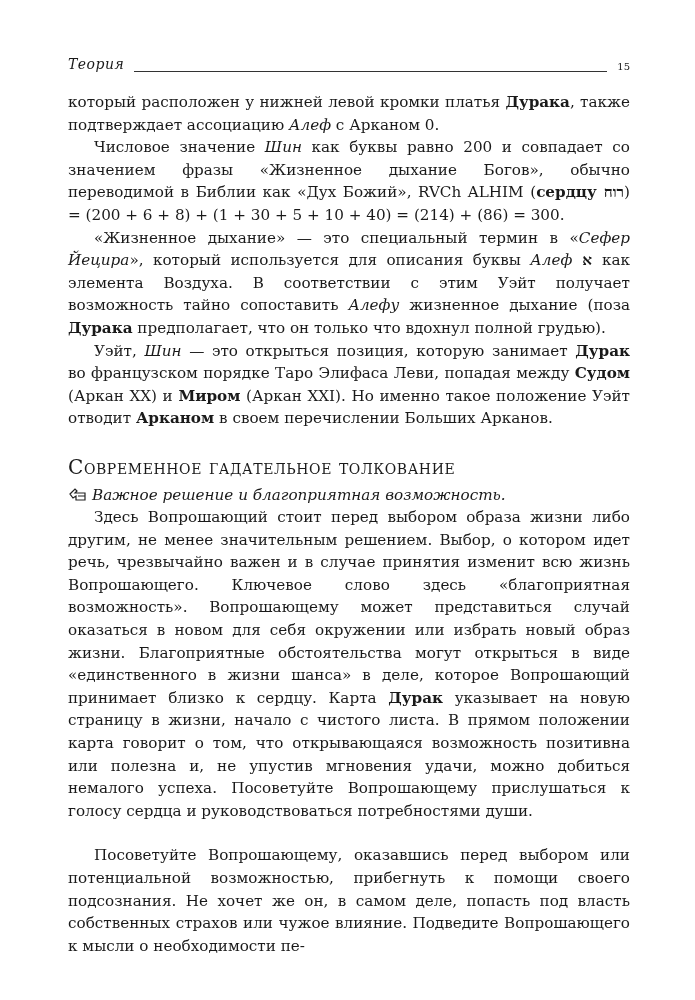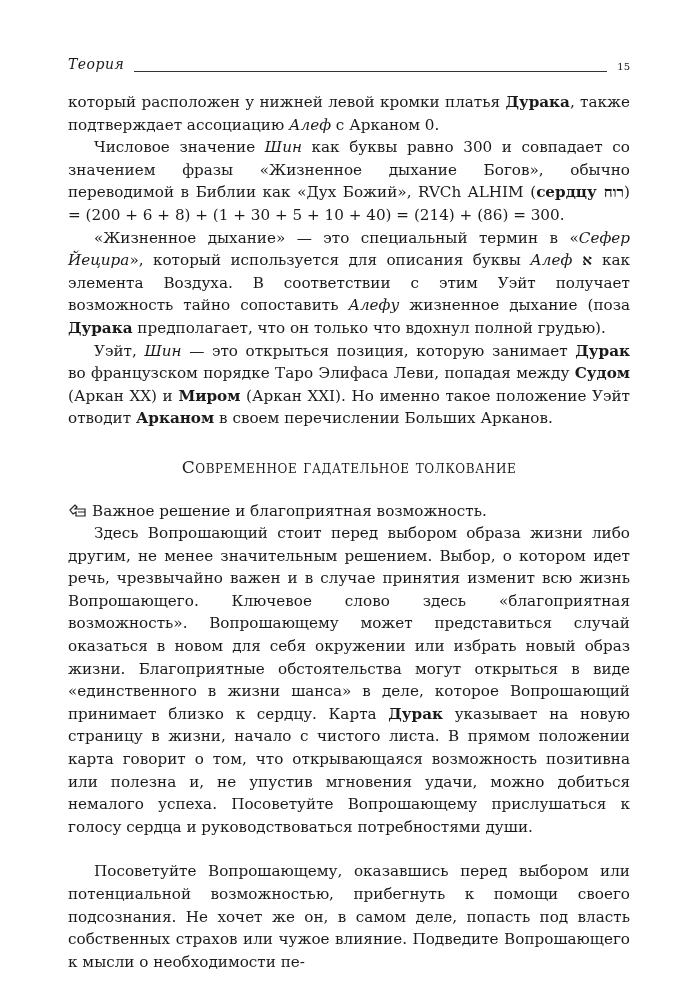--- a/index.html
+++ b/index.html
@@ -10,39 +10,39 @@
   .header .title { font-style: italic; font-size: 14px; letter-spacing: 0.5px; }
   .header .rule { flex: 1; height: 1px; background: #333; margin: 0 10px; }
   .header .page { font-size: 10px; }
   .text { position: absolute; top: 91px; left: 68px; width: 562px;
           font-size: 15.2px; line-height: 22.6px; text-align: justify; }
   .text p { margin: 0; text-indent: 0; }
   .text p.ind { text-indent: 26px; }
   .text b { font-weight: bold; }
   .text i { font-style: italic; }
   .heb { font-weight: bold; }
-  .section { text-align: center; font-variant: small-caps; letter-spacing: 0.6px;
-             margin: 26px 0 21px 0; font-size: 17px; }
-  .sub { text-indent: 0 !important; display: flex; align-items: center; }
+  .section { text-align: left; font-variant: small-caps; letter-spacing: 0.6px;
+             margin: 26px 0 5px 0; font-size: 20px; }
+  .sub { font-style: italic; text-indent: 0 !important; display: flex; align-items: center; }
   .sub .icon { width: 20px; height: 16px; margin-right: 4px; display: inline-block; }
   .gap { height: 14px; }
 </style>
 </head>
 <body>
 
 <div class="header">
   <span class="title">Теория</span>
   <span class="rule"></span>
   <span class="page">15</span>
 </div>
 
 <div class="text">
   <p><span>который расположен у нижней левой кромки платья </span><b>Дурака</b><span>, также подтверждает ассоциацию </span><i>Алеф</i><span> с Арканом 0.</span></p>
 
-  <p class="ind"><span>Числовое значение </span><i>Шин</i><span> как буквы равно 300 и совпадает со значением фразы «Жизненное дыхание Богов», обычно переводимой в Библии как «Дух Божий», RVCh ALHIM (</span><span class="heb" dir="rtl">רוח сердцу</span><span>) = (200 + 6 + 8) + (1 + 30 + 5 + 10 + 40) = (214) + (86) = 300.</span></p>
+  <p class="ind"><span>Числовое значение </span><i>Шин</i><span> как буквы равно 200 и совпадает со значением фразы «Жизненное дыхание Богов», обычно переводимой в Библии как «Дух Божий», RVCh ALHIM (</span><span class="heb" dir="rtl">רוח сердцу</span><span>) = (200 + 6 + 8) + (1 + 30 + 5 + 10 + 40) = (214) + (86) = 300.</span></p>
 
   <p class="ind"><span>«Жизненное дыхание» — это специальный термин в «</span><i>Сефер Йецира</i><span>», который используется для описания буквы </span><i>Алеф</i><span class="heb"> א </span><span>как элемента Воздуха. В соответствии с этим Уэйт получает возможность тайно сопоставить </span><i>Алефу</i><span> жизненное дыхание (поза </span><b>Дурака</b><span> предполагает, что он только что вдохнул полной грудью).</span></p>
 
   <p class="ind"><span>Уэйт, </span><i>Шин</i><span> — это открыться позиция, которую занимает </span><b>Дурак</b><span> во французском порядке Таро Элифаса Леви, попадая между </span><b>Судом</b><span> (Аркан XX) и </span><b>Миром</b><span> (Аркан XXI). Но именно такое положение Уэйт отводит </span><b>Арканом</b><span> в своем перечислении Больших Арканов.</span></p>
 
   <div class="section">Современное гадательное толкование</div>
 
   <p class="sub">
     <svg class="icon" viewBox="0 0 20 16">
       <path d="M2 7 L7 2 L9 4 L7 6 L17 6 L17 13 L8 13 L8 9 L5 11 Z" fill="none" stroke="#222" stroke-width="1.2"></path>

